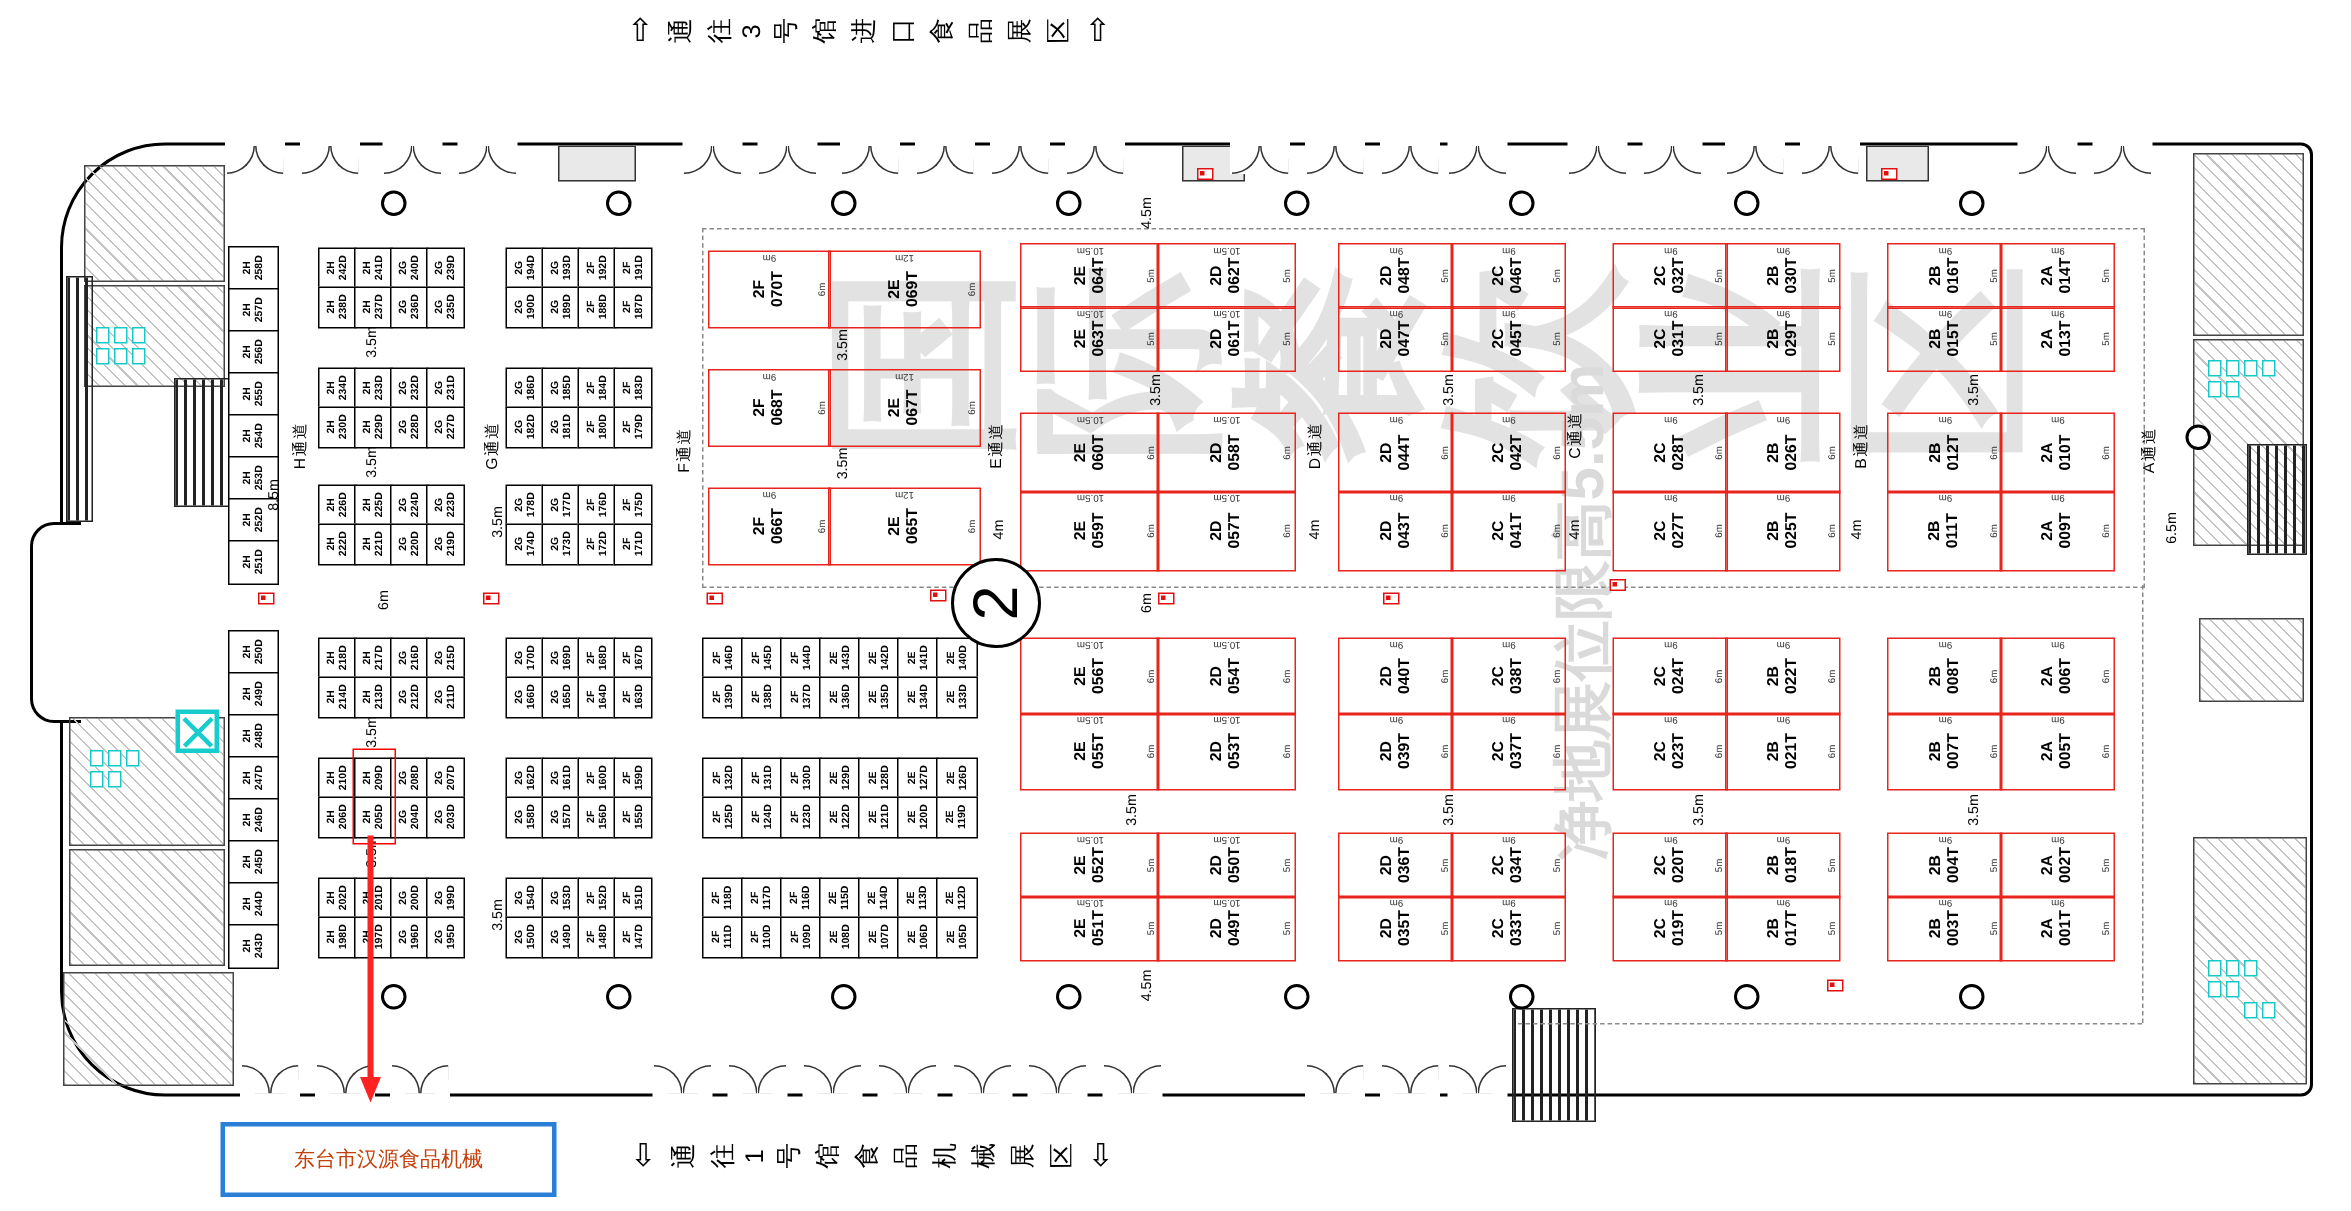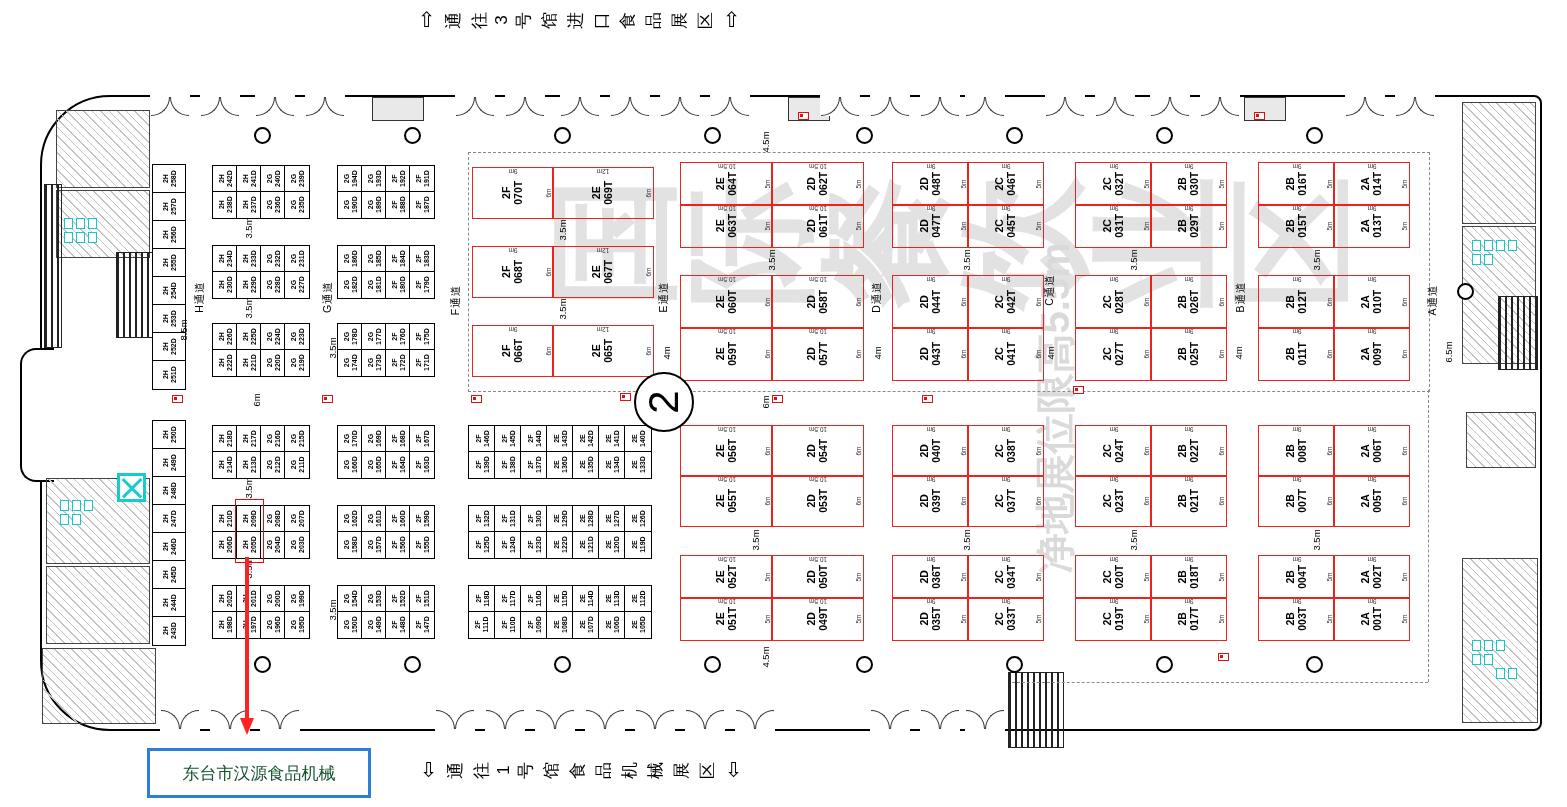--- a/index.html
+++ b/index.html
@@ -69,21 +69,21 @@
   .banner .ch{display:inline-block;transform:rotate(-90deg);font-size:17px;color:#000;}
   .banner .ar{font-size:21px;color:#000;}
   
   .hilite{position:absolute;left:235px;top:499px;width:27px;height:62px;border:1.8px solid #f00;
           background:transparent;z-index:6;}
   .ptr-line{position:absolute;left:245px;top:557px;width:4px;height:162px;background:#f22;z-index:6;}
   .ptr-head{position:absolute;left:240px;top:718px;width:0;height:0;border-left:7px solid transparent;
             border-right:7px solid transparent;border-top:17px solid #f22;z-index:6;}
   .exlabel{position:absolute;left:147px;top:748px;width:218px;height:44px;border:3px solid #2a7fd7;
            background:#fff;display:flex;align-items:center;justify-content:center;
-           font-size:17px;color:#14532d;z-index:7;}
+           font-size:14px;color:#c2410c;z-index:7;}
 </style>
 </head>
 <body>
 
 <div class="stage">
 
   <div class="shell"></div>
   <div class="bump"></div>
   <div id="structLayer">
       <div class="hatch" style="left: 56px; top: 110px; width: 92px; height: 76px;"></div>

